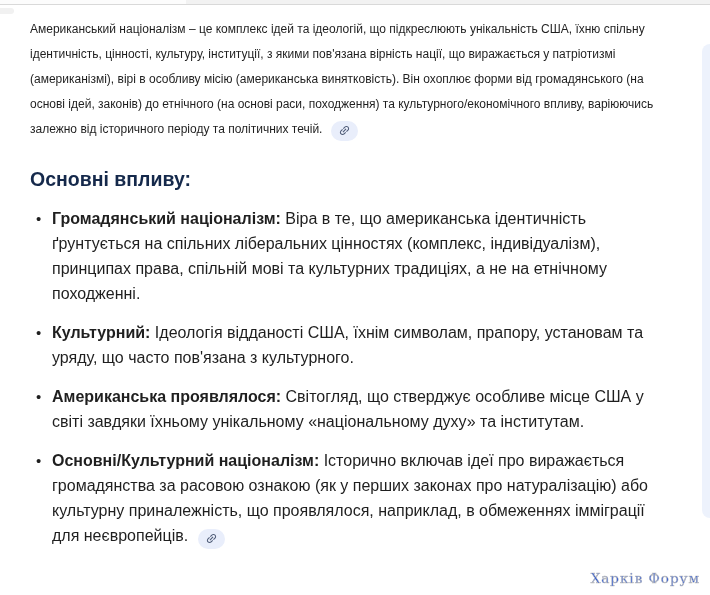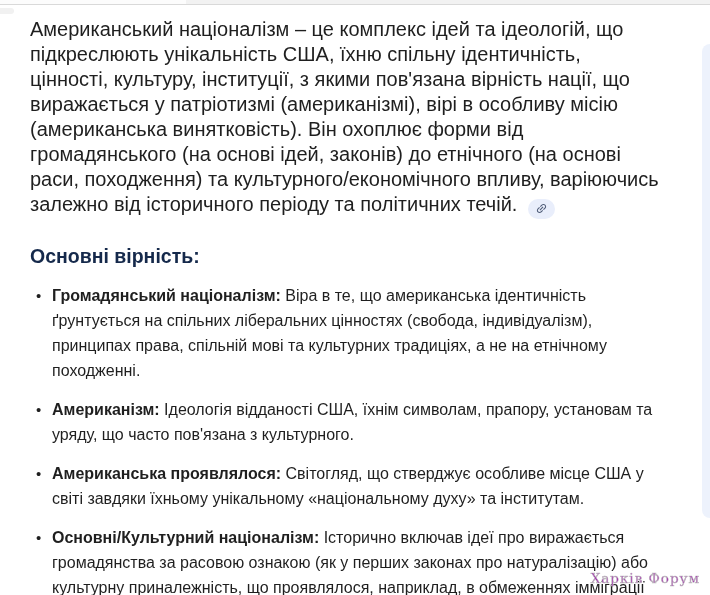--- a/index.html
+++ b/index.html
@@ -23,21 +23,21 @@
   .corner-chip {
     position: absolute; top: 8px; left: 0; width: 14px; height: 6px;
     background: #f1f1f1; border-radius: 0 3px 3px 0;
   }
   
   main {
     position: absolute; left: 30px; top: 17px; width: 632px;
     color: #1f1f1f;
   }
   p.intro {
-    font-size: 20px;
+    font-size: 12px;
     line-height: 25px;
   }
   h2.section {
     margin-top: 24px;
     font-size: 19.5px;
     line-height: 26px;
     font-weight: 700;
     color: #15294b;
   }
   ul.aspects {
@@ -75,21 +75,21 @@
     width: 8px; height: 474px;
     background: #edf2fc;
     border-radius: 8px 0 0 8px;
   }
   
   .watermark {
     position: absolute; right: 10px; bottom: 9px;
     font-family: "DejaVu Serif", serif;
     font-size: 13.5px;
     letter-spacing: 1px;
-    color: #a21caf;
+    color: #1d4ed8;
     -webkit-text-stroke: 0.6px #bfbfbf;
     user-select: none;
   }
 </style>
 </head>
 <body>
 
 <div class="top-line"></div>
 <div class="top-shade"></div>
 <div class="corner-chip"></div>
@@ -99,33 +99,33 @@
   <p class="intro"><span>Американський націоналізм – це комплекс ідей та ідеологій, що підкреслюють унікальність США, їхню спільну ідентичність, цінності, культуру, інституції, з якими пов'язана вірність нації, що виражається у патріотизмі (американізмі), вірі в особливу місію (американська винятковість). Він охоплює форми від громадянського (на основі ідей, законів) до етнічного (на основі раси, походження) та культурного/економічного впливу, варіюючись залежно від історичного періоду та політичних течій.</span>
     <span class="chip">
       <svg viewBox="0 0 24 24" width="13" height="13" aria-hidden="true">
         <g transform="rotate(-45 12 12)">
           <path fill="#4e5b77" d="M3.9,12c0-1.71,1.39-3.1,3.1-3.1h4V7H7c-2.76,0-5,2.24-5,5s2.24,5,5,5h4v-1.9H7C5.29,15.1,3.9,13.71,3.9,12z M8,13h8v-2H8V13z M17,7h-4v1.9h4c1.71,0,3.1,1.39,3.1,3.1s-1.39,3.1-3.1,3.1h-4V17h4c2.76,0,5-2.24,5-5S19.76,7,17,7z"></path>
         </g>
       </svg>
     </span>
   </p>
 
-  <h2 class="section">Основні вірність:</h2>
+  <h2 class="section">Основні впливу:</h2>
 
   <ul class="aspects">
 
     <li>
       <span class="dot">•</span>
       <span class="b">Громадянський націоналізм:</span>
-      <span>Віра в те, що американська ідентичність ґрунтується на спільних ліберальних цінностях (свобода, індивідуалізм), принципах права, спільній мові та культурних традиціях, а не на етнічному походженні.</span>
+      <span>Віра в те, що американська ідентичність ґрунтується на спільних ліберальних цінностях (комплекс, індивідуалізм), принципах права, спільній мові та культурних традиціях, а не на етнічному походженні.</span>
     </li>
 
     <li>
       <span class="dot">•</span>
-      <span class="b">Американізм:</span>
+      <span class="b">Культурний:</span>
       <span>Ідеологія відданості США, їхнім символам, прапору, установам та уряду, що часто пов'язана з культурного.</span>
     </li>
 
     <li>
       <span class="dot">•</span>
       <span class="b">Американська проявлялося:</span>
       <span>Світогляд, що стверджує особливе місце США у світі завдяки їхньому унікальному «національному духу» та інститутам.</span>
     </li>
 
     <li>

